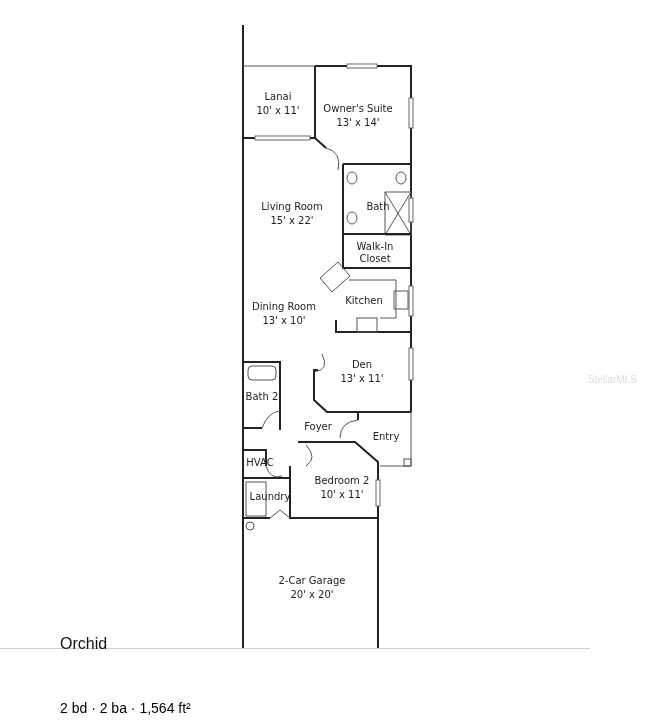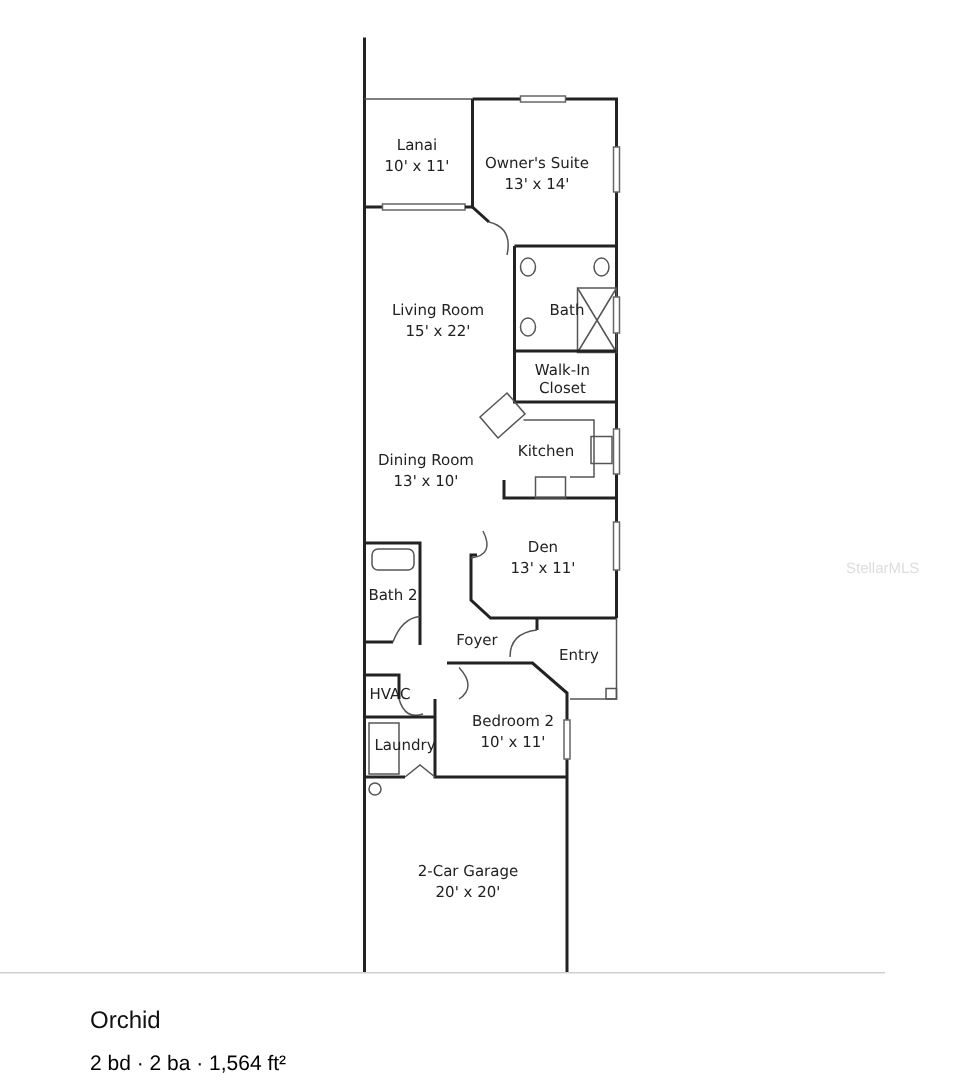--- a/index.html
+++ b/index.html
@@ -3,23 +3,23 @@
 <meta charset="utf-8">
 <style>
   html, body { margin:0; padding:0; background:#ffffff; }
   body { width:653px; height:720px; position:relative; overflow:hidden; font-family:"Liberation Sans", sans-serif; }
   #plan { position:absolute; left:0; top:0; width:653px; height:650px; }
   .room-label { font-family:"DejaVu Sans", sans-serif; font-size:10px; fill:#222; text-anchor:middle; }
   .wall { stroke:#222; stroke-width:2; fill:none; }
   .thin { stroke:#555; stroke-width:1; fill:none; }
   .win { stroke:#666; stroke-width:1; fill:#fff; }
   #divider { position:absolute; left:0; top:648px; width:590px; height:1px; background:#cfcfcf; }
-  #title { position:absolute; left:60px; top:672px; font-size:16px; color:#111; }
+  #title { position:absolute; left:60px; top:635px; font-size:16px; color:#111; }
   #meta { position:absolute; left:60px; top:700px; font-size:14px; color:#000000; }
-  #watermark { position:absolute; left:564px; top:374px; font-size:10px; color:#dddddd; }
+  #watermark { position:absolute; left:588px; top:374px; font-size:10px; color:#dddddd; }
 </style>
 </head>
 <body>
 
 <svg id="plan" viewBox="0 0 653 650" xmlns="http://www.w3.org/2000/svg">
 
   <path class="wall" d="M243 25 L243 648"></path>
 
   <path class="thin" d="M243 66 L315 66"></path>
 

